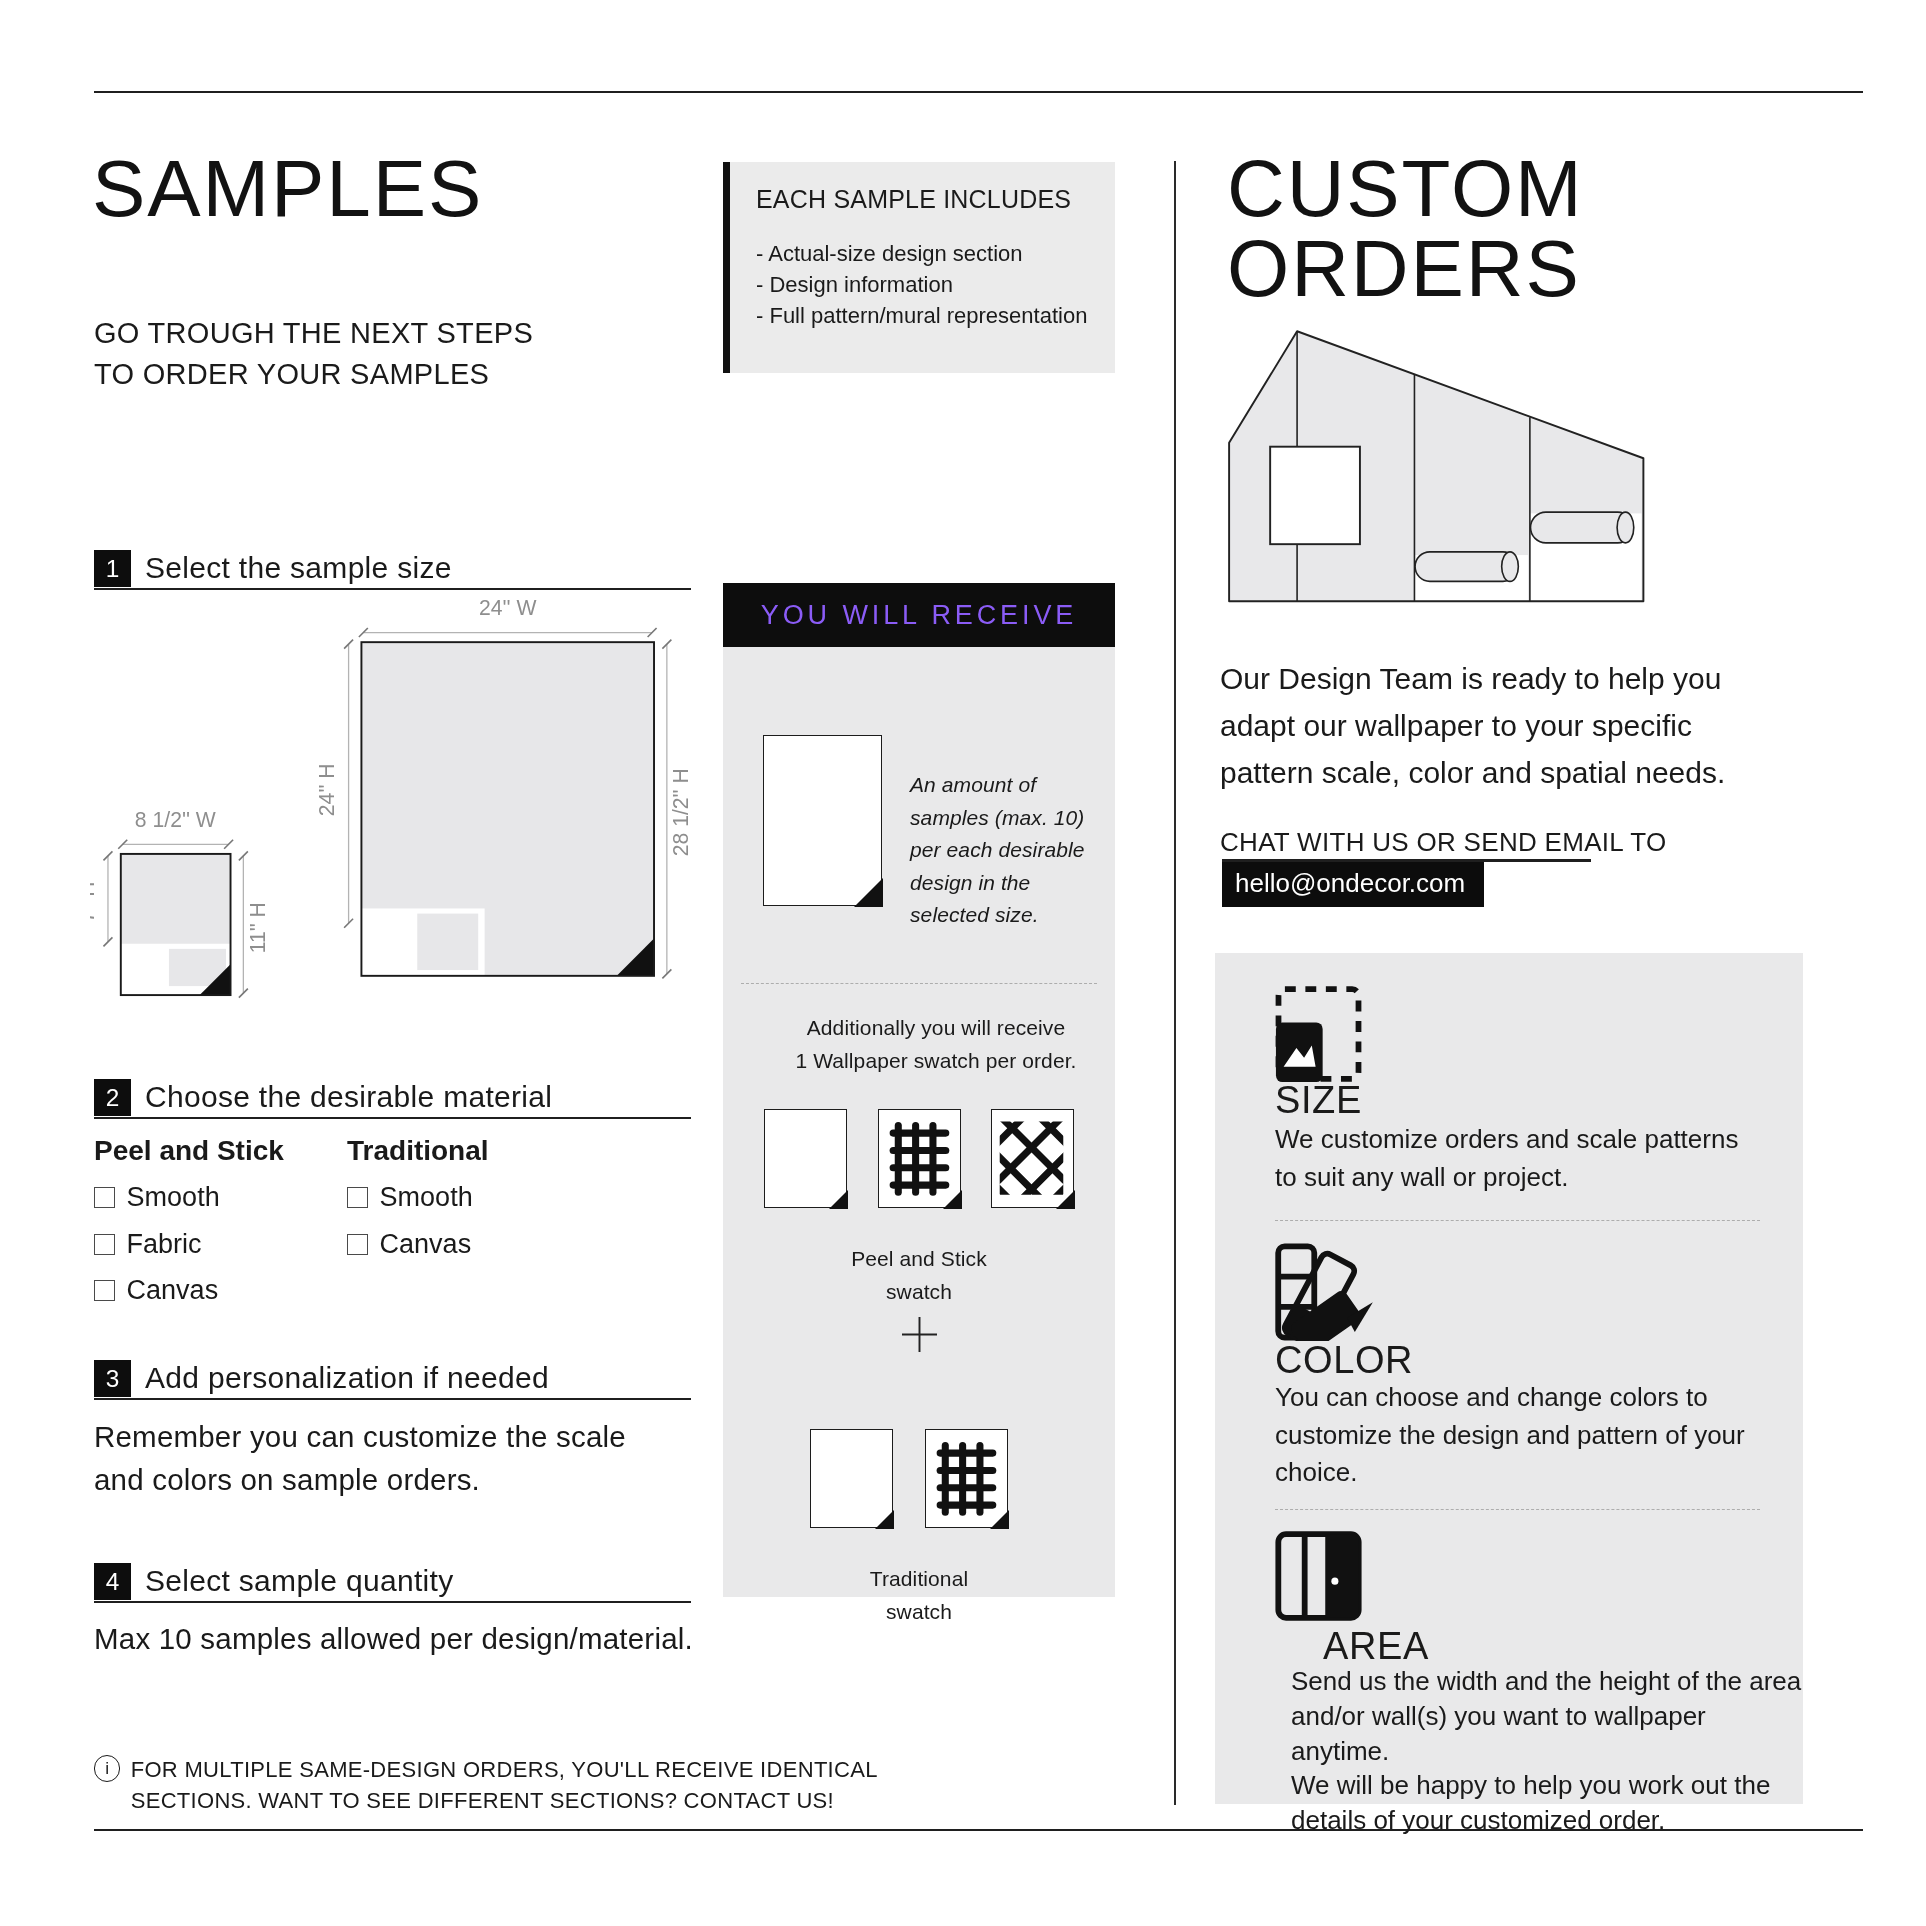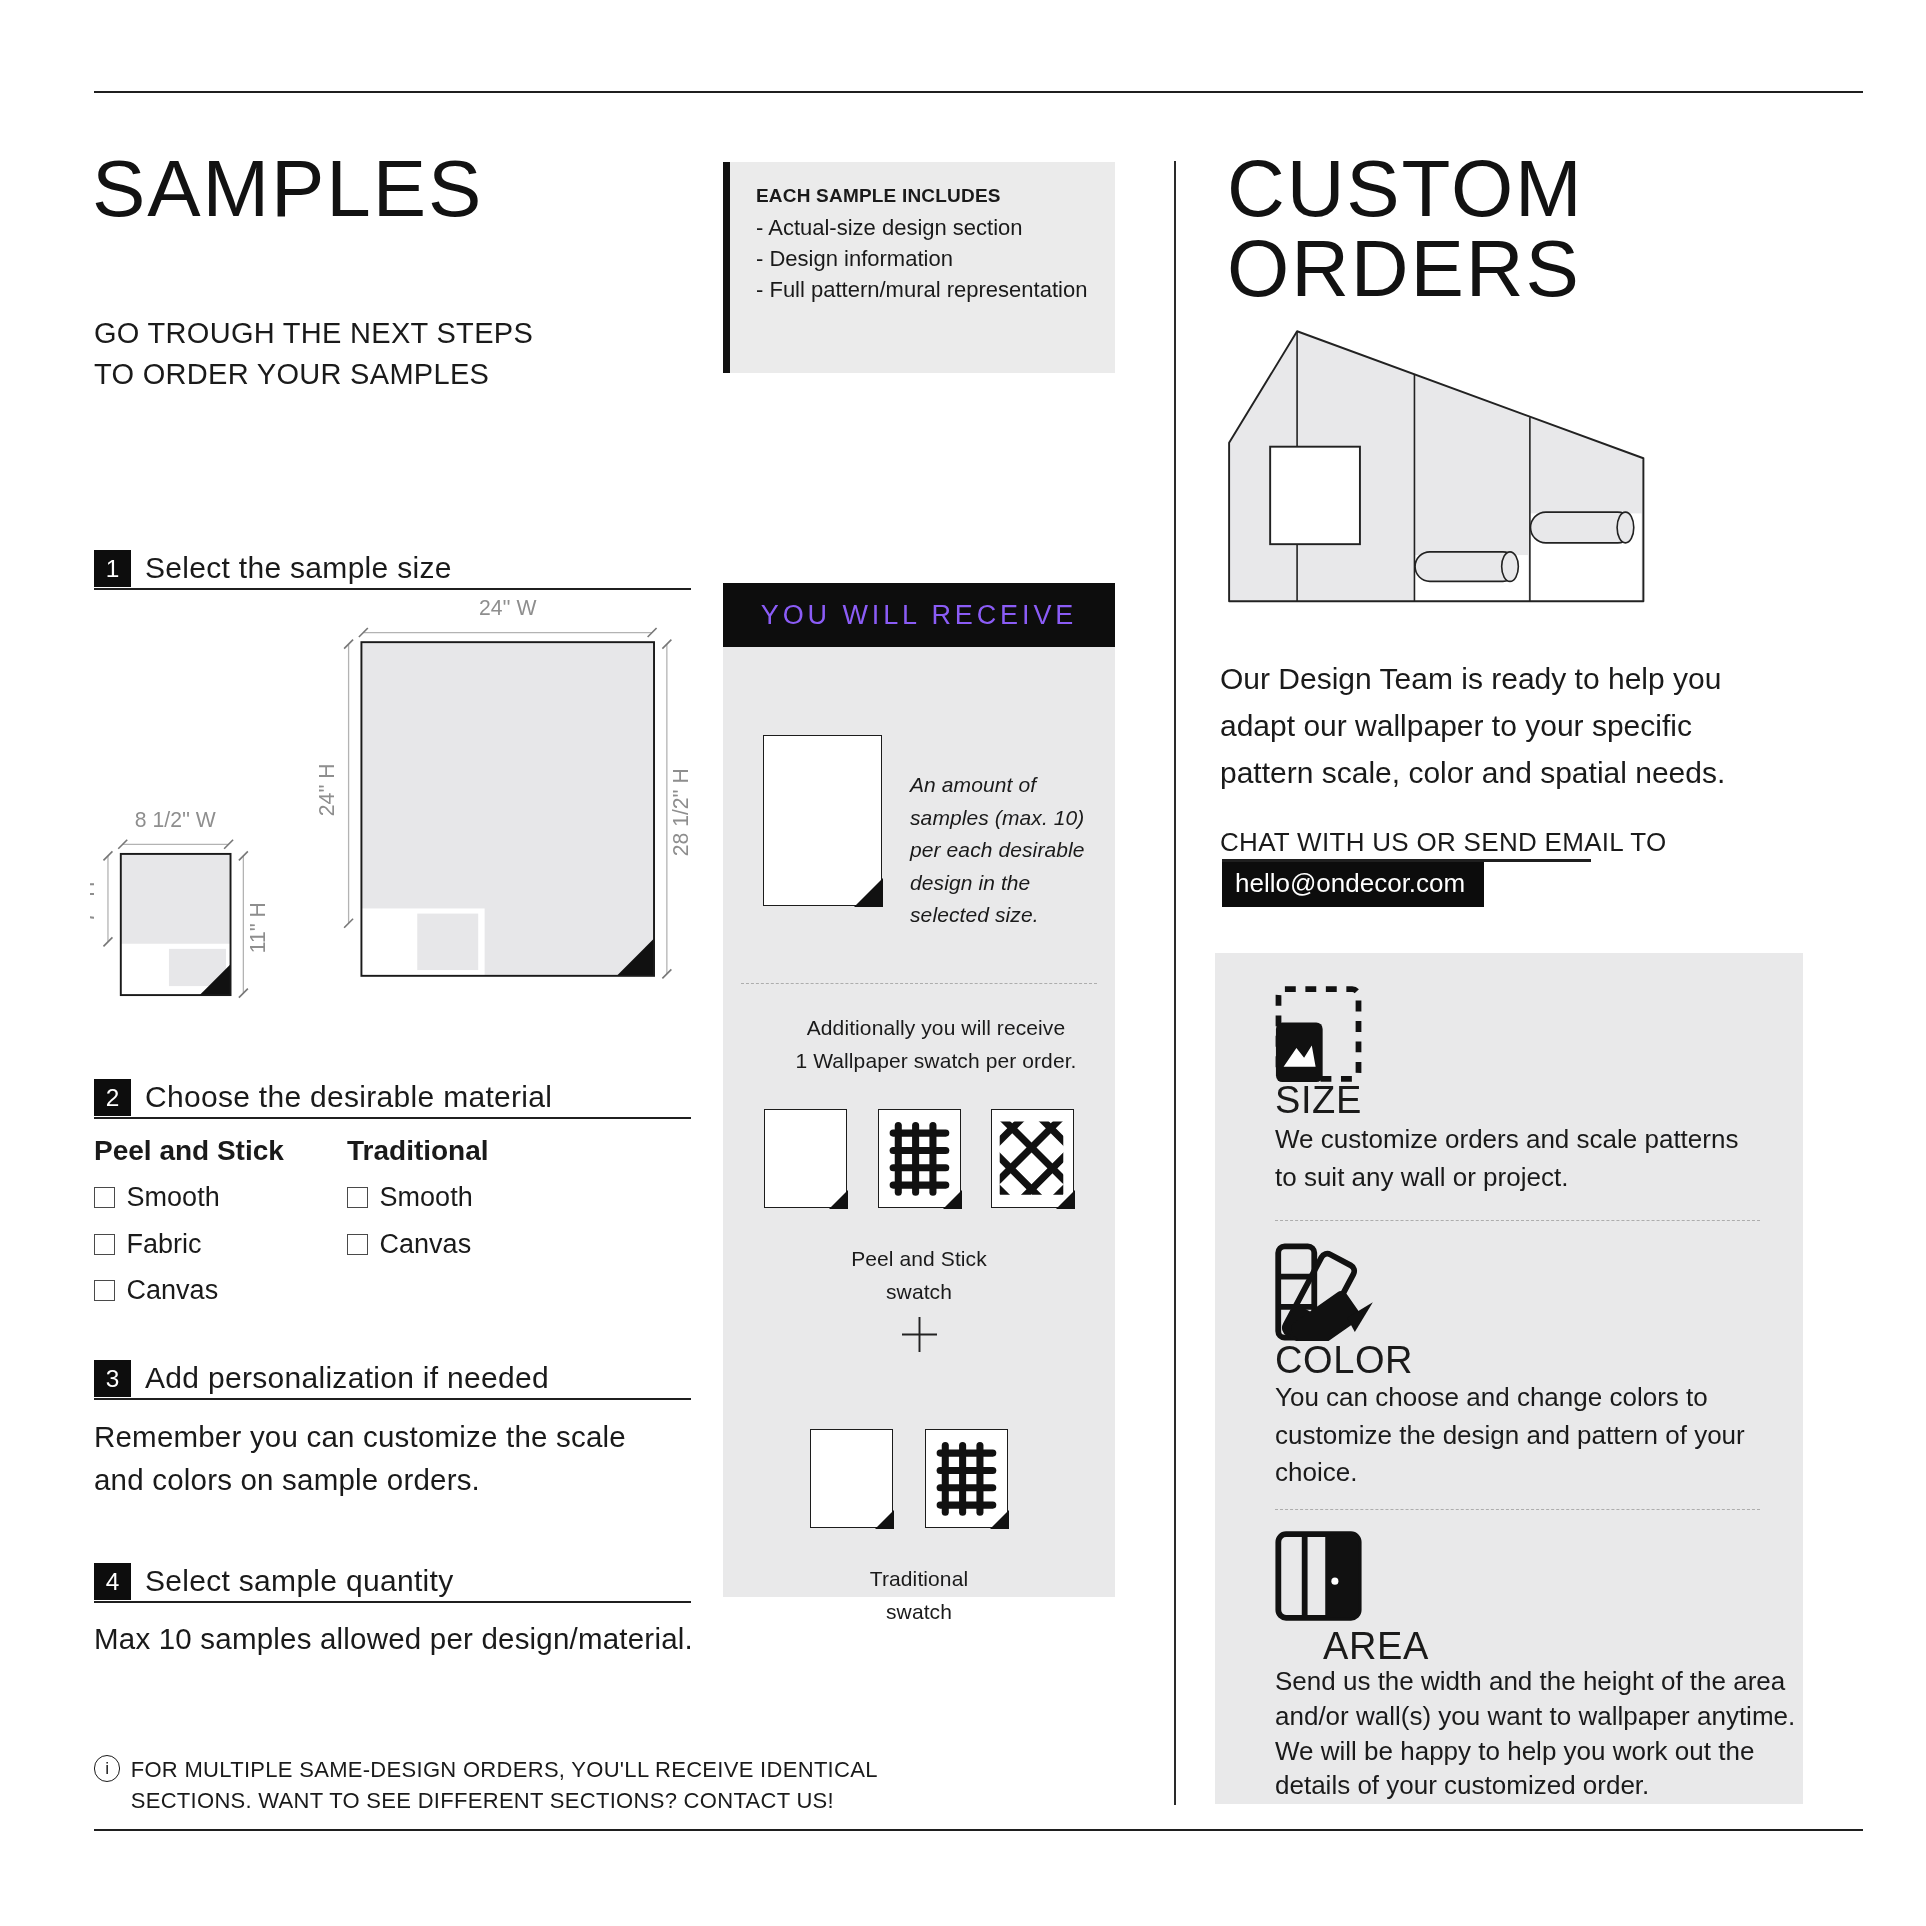--- a/index.html
+++ b/index.html
@@ -6,21 +6,21 @@
   body{width:1926px;height:1926px;font-family:"Liberation Sans",sans-serif;color:#1a1a1a;}
   #page{position:relative;width:1926px;height:1926px;overflow:hidden;background:#fff;}
   .abs{position:absolute;}
   .pre{white-space:pre-line;}
   .rule{position:absolute;background:#1f1f1f;height:1.9px;}
   .vrule{position:absolute;background:#2a2a2a;width:1.9px;}
   .big-title{font-size:80px;font-weight:300;letter-spacing:1.9px;color:#121212;line-height:1;}
   .intro{font-size:29px;line-height:1.42;letter-spacing:0.3px;}
   
   .includes{background:#ebebeb;border-left:7.7px solid #111;padding:23px 19px 0 26px;box-sizing:border-box;}
-  .includes .t{font-size:19px;font-weight:700;margin-bottom:6px;letter-spacing:0.2px;}
+  .includes .t{font-size:25px;font-weight:400;margin-bottom:25px;letter-spacing:0.2px;}
   .includes .it{font-size:22px;line-height:1.4;padding-left:15.4px;text-indent:-15.4px;width:321px;}
   
   .stepnum{position:absolute;width:37px;height:37px;background:#0d0d0d;color:#fff;display:flex;align-items:center;justify-content:center;font-size:24.4px;}
   .steplabel{position:absolute;font-size:30px;font-weight:300;letter-spacing:0.3px;}
   .body-txt{font-size:29.5px;font-weight:300;line-height:1.45;letter-spacing:0.2px;}
   
   .mat-title{font-size:28px;font-weight:700;}
   .opt{display:flex;align-items:center;font-size:27px;font-weight:300;margin-top:15.4px;}
   .cb{display:inline-block;width:19px;height:19px;border:1.9px solid #4a4a4a;margin-right:11.6px;flex:0 0 auto;}
   
@@ -318,20 +318,20 @@
 choice.</div>
     <div class="abs dashed" style="left:60px;top:556px;width:485px;"></div>
 
     <svg class="abs" style="left:60px;top:578px;" width="87" height="90" viewBox="0 0 135 140">
       <rect x="5" y="5" width="125" height="130" rx="12" fill="none" stroke="#111" stroke-width="9"></rect>
       <line x1="46" y1="5" x2="46" y2="135" stroke="#111" stroke-width="9"></line>
       <path d="M78,5 H118 A12,12 0 0 1 130,17 V123 A12,12 0 0 1 118,135 H78 Z" fill="#111"></path>
       <circle cx="93" cy="78" r="5.5" fill="#ffffff"></circle>
     </svg>
     <div class="abs card-h" style="left:60px;top:672px;margin-left:48px;">AREA</div>
-    <div class="abs card-t pre" style="left:60px;top:711px;line-height:1.34;">Send us the width and the height of the area
+    <div class="abs card-t pre" style="left:76px;top:711px;line-height:1.34;">Send us the width and the height of the area
 and/or wall(s) you want to wallpaper anytime.
 We will be happy to help you work out the
 details of your customized order.</div>
   </div>
 
 </div>
 
 
 </body></html>

